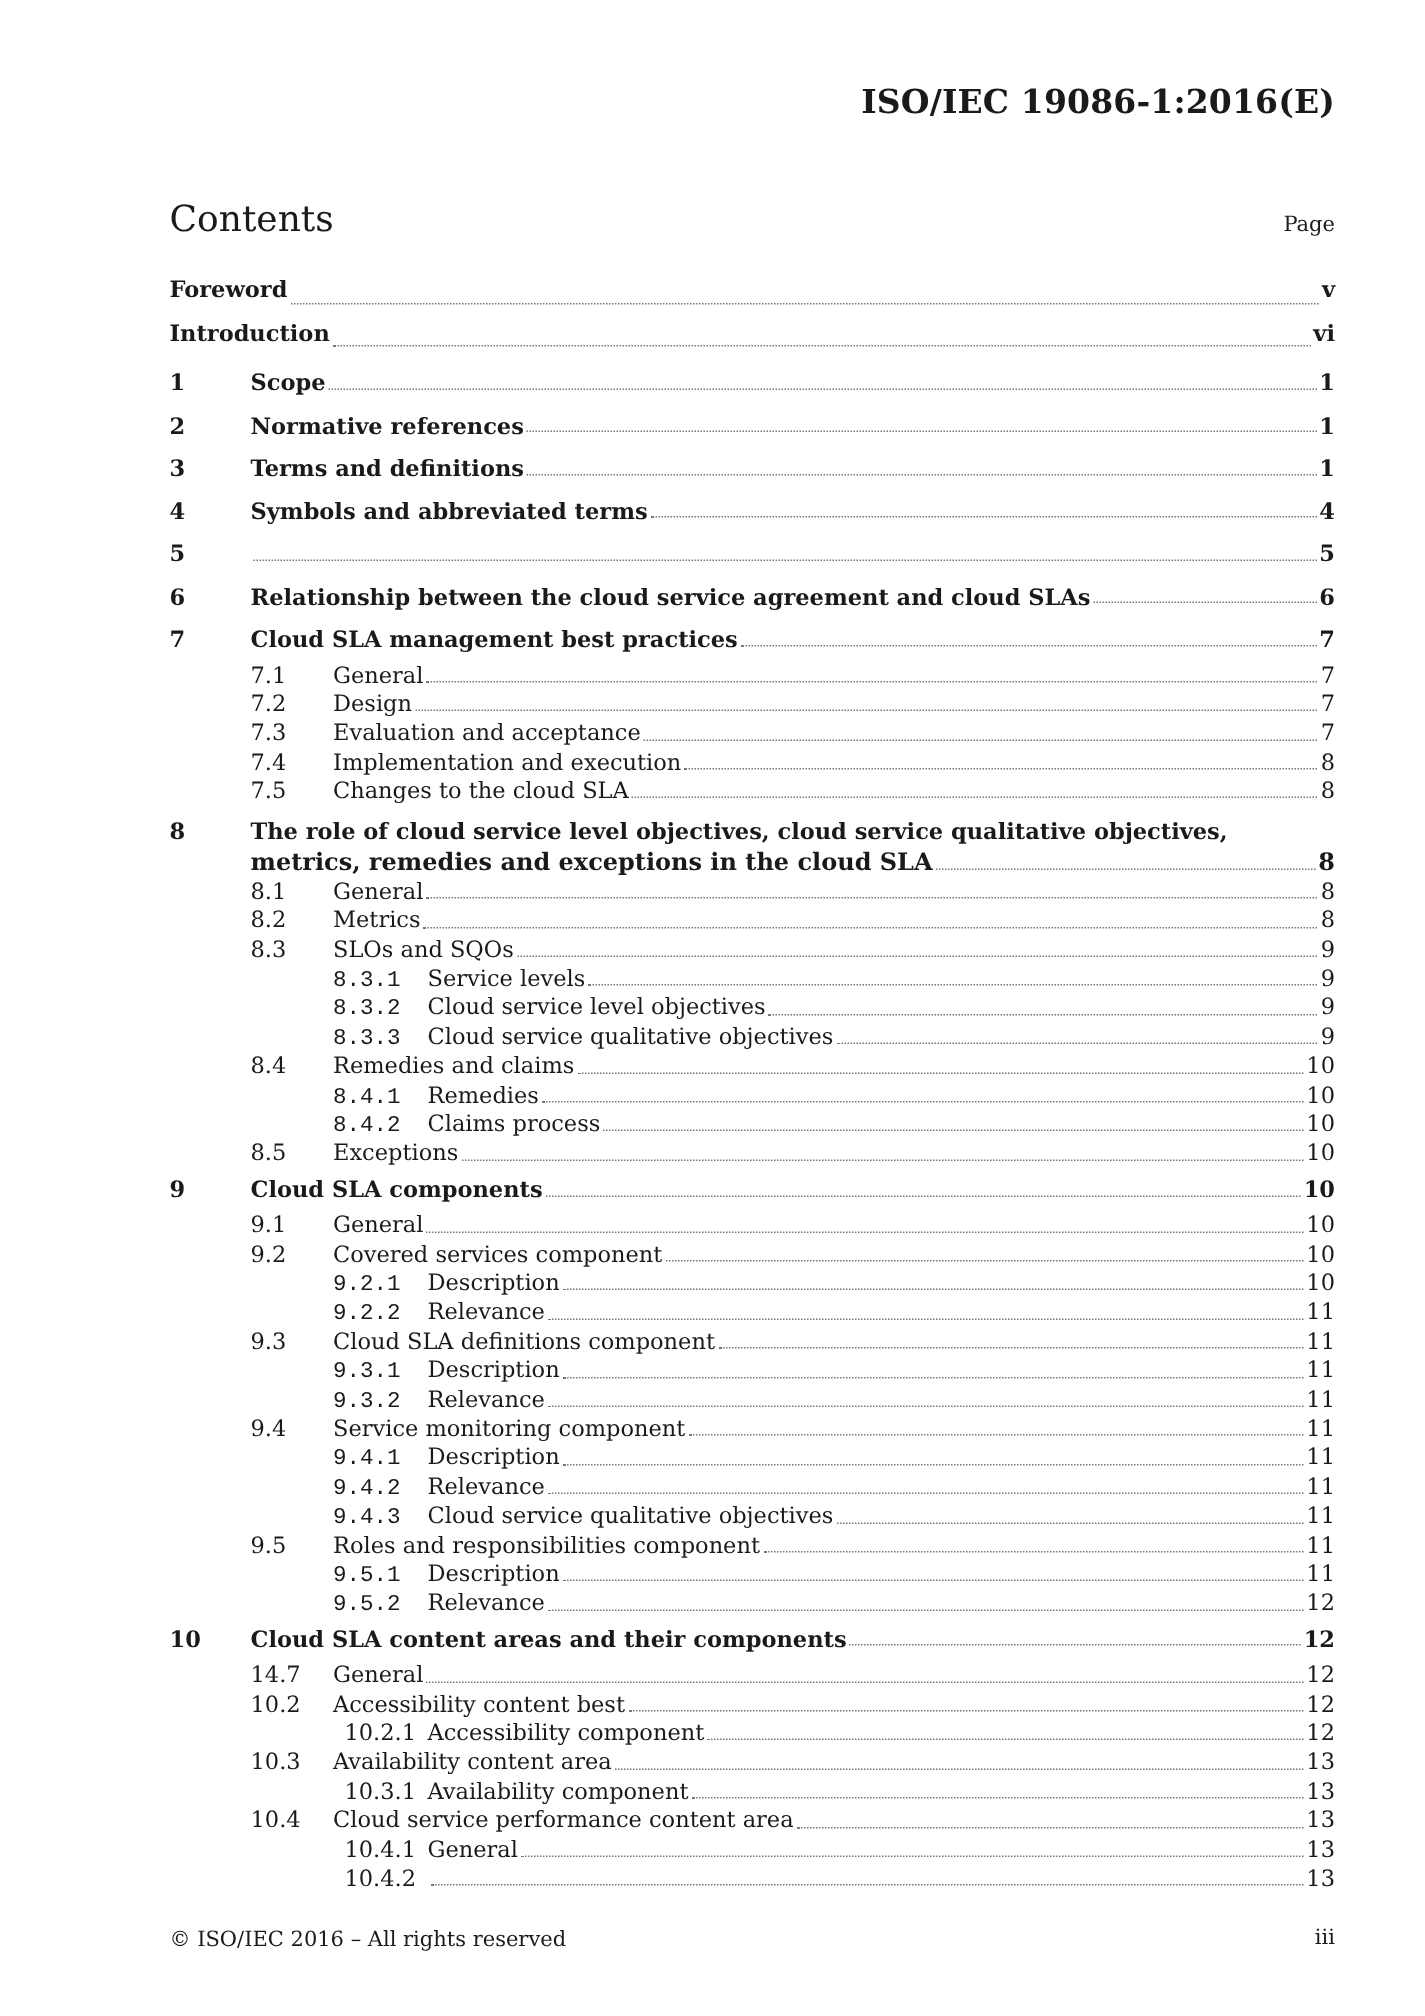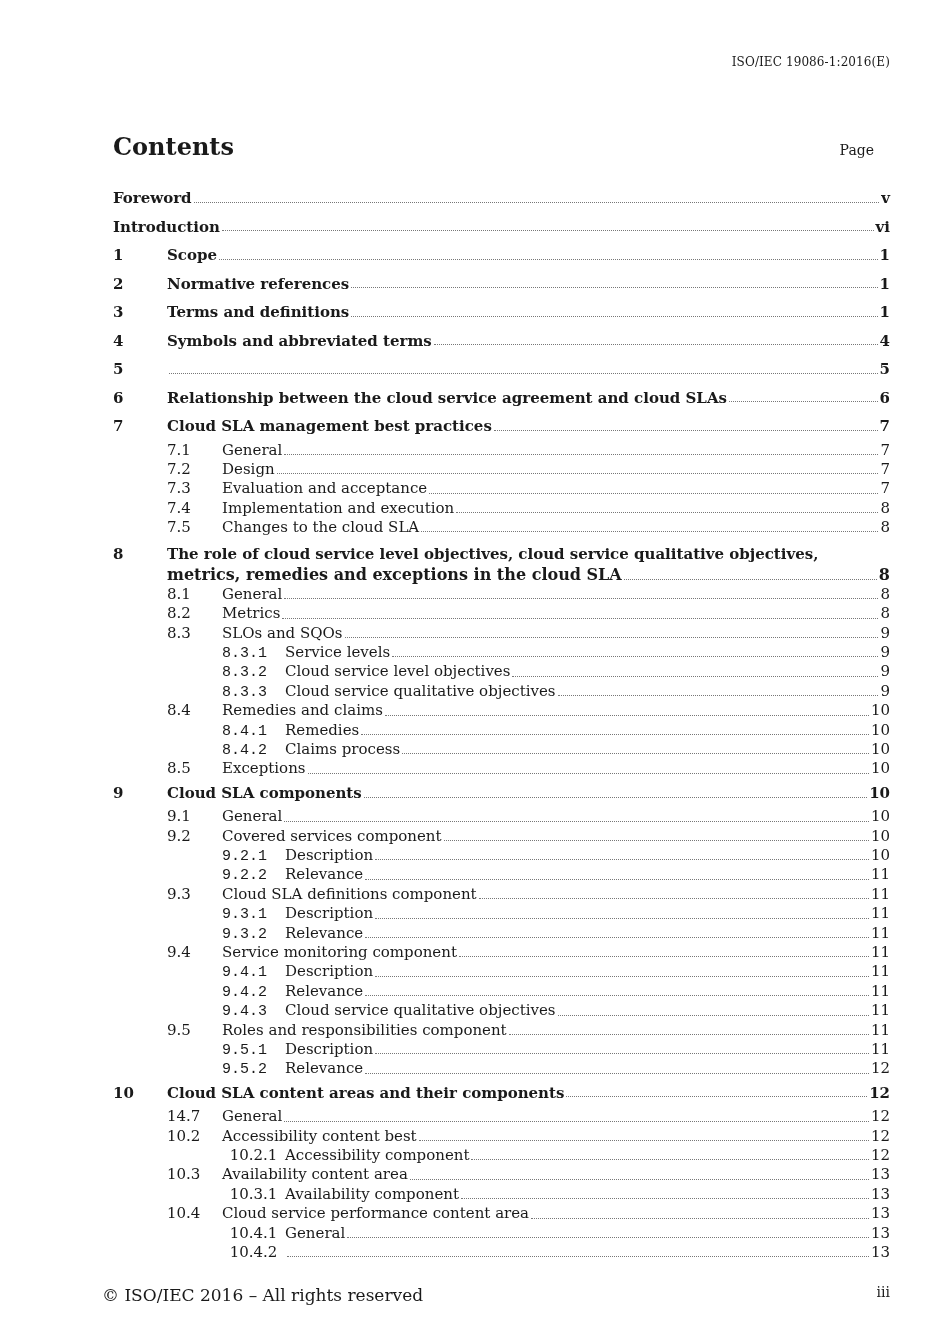--- a/index.html
+++ b/index.html
@@ -7,53 +7,53 @@
     body {
       position: relative;
       font-family: "DejaVu Serif", "Liberation Serif", serif;
       color: #1a1a1a;
       overflow: hidden;
     }
     .doc-id {
       position: absolute;
       right: 60px;
       top: 55px;
-      font-size: 12px;
-      font-weight: normal;
+      font-size: 22px;
+      font-weight: bold;
       letter-spacing: 0.1px;
     }
     .contents-title {
       position: absolute;
       left: 113px;
       top: 132px;
       font-size: 24px;
-      font-weight: bold;
+      font-weight: normal;
     }
     .page-label {
       position: absolute;
-      right: 76px;
+      right: 60px;
       top: 142px;
       font-size: 14px;
     }
     .toc {
       position: absolute;
       left: 113px;
       top: 184px;
       width: 777px;
     }
     .toc-row {
       display: flex;
       align-items: baseline;
       white-space: nowrap;
       position: relative;
     }
     .toc-row.lvl0 { height: 28.5px; font-size: 15px; font-weight: bold; align-items: center; }
     .toc-row.lvl1 { height: 19.4px; font-size: 15px; }
     .toc-row.lvl2 { height: 19.4px; font-size: 15px; }
-    .toc-row.top-bold { height: 28.5px; font-size: 15px; font-weight: bold; align-items: center; }
+    .toc-row.top-bold { height: 28.5px; font-size: 15px; font-weight: bold; align-items: flex-start; }
     .toc-row.wrap-first { height: 20px; font-size: 15px; font-weight: bold; margin-top: 8px; }
     .toc-row.wrap-second { height: 19.4px; font-size: 16px; font-weight: bold; }
     .num0 { display: inline-block; width: 54px; flex: none; }
     .indent1 { display: inline-block; width: 54px; flex: none; }
     .num1 { display: inline-block; width: 55px; flex: none; }
     .indent2 { display: inline-block; width: 109px; flex: none; }
     .num2 { display: inline-block; width: 63px; flex: none; font-family: Liberation Mono, monospace; }
     .num10-2 { display: inline-block; width: 63px; flex: none; text-align: center; }
     .label { flex: none; }
     .leader {
@@ -62,23 +62,23 @@
       margin: 0 2px;
       height: 1px;
       align-self: flex-end;
       margin-bottom: 5px;
       min-width: 10px;
     }
     .toc-row.lvl0 .leader, .toc-row.top-bold .leader { align-self: center; margin-top: 8px; margin-bottom: 0; }
     .pg { flex: none; text-align: right; min-width: 8px; }
     .footer-left {
       position: absolute;
-      left: 102px;
+      left: 113px;
       top: 1285px;
-      font-size: 17px;
+      font-size: 14px;
     }
     .footer-right {
       position: absolute;
       right: 60px;
       top: 1284px;
       font-size: 14px;
     }
   </style>
 </head>
 <body>

